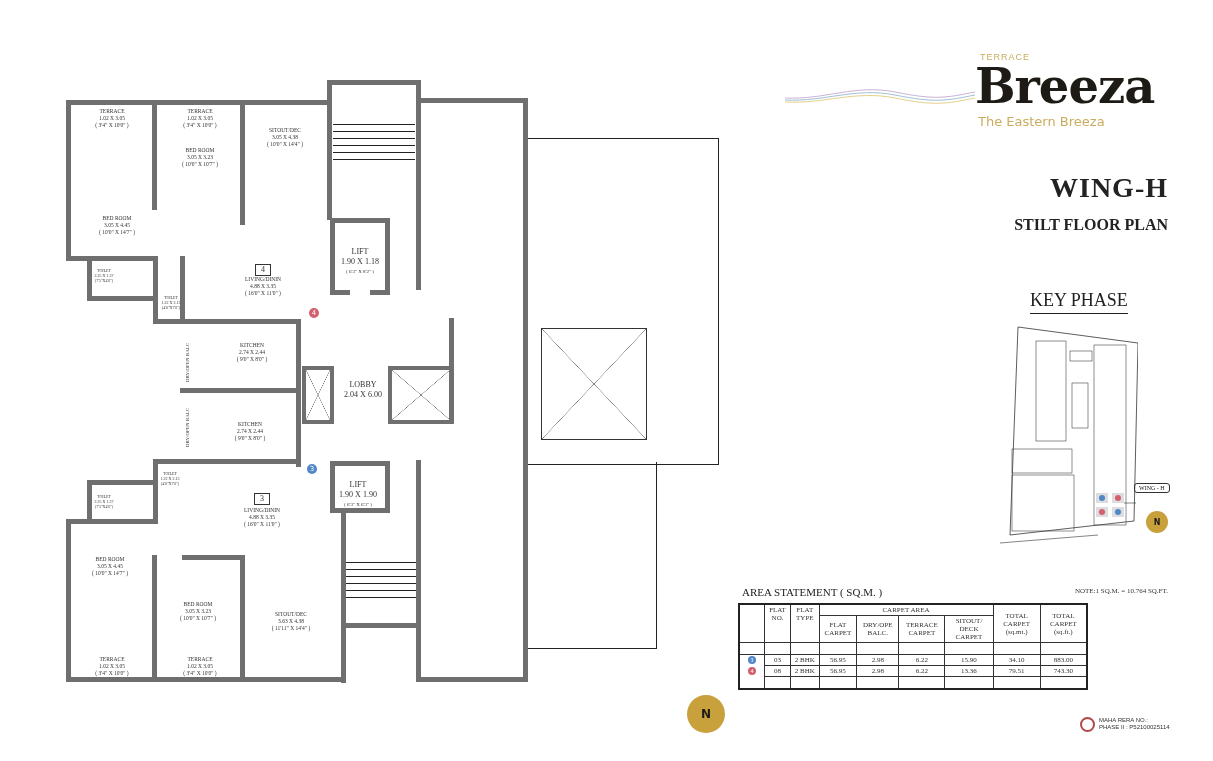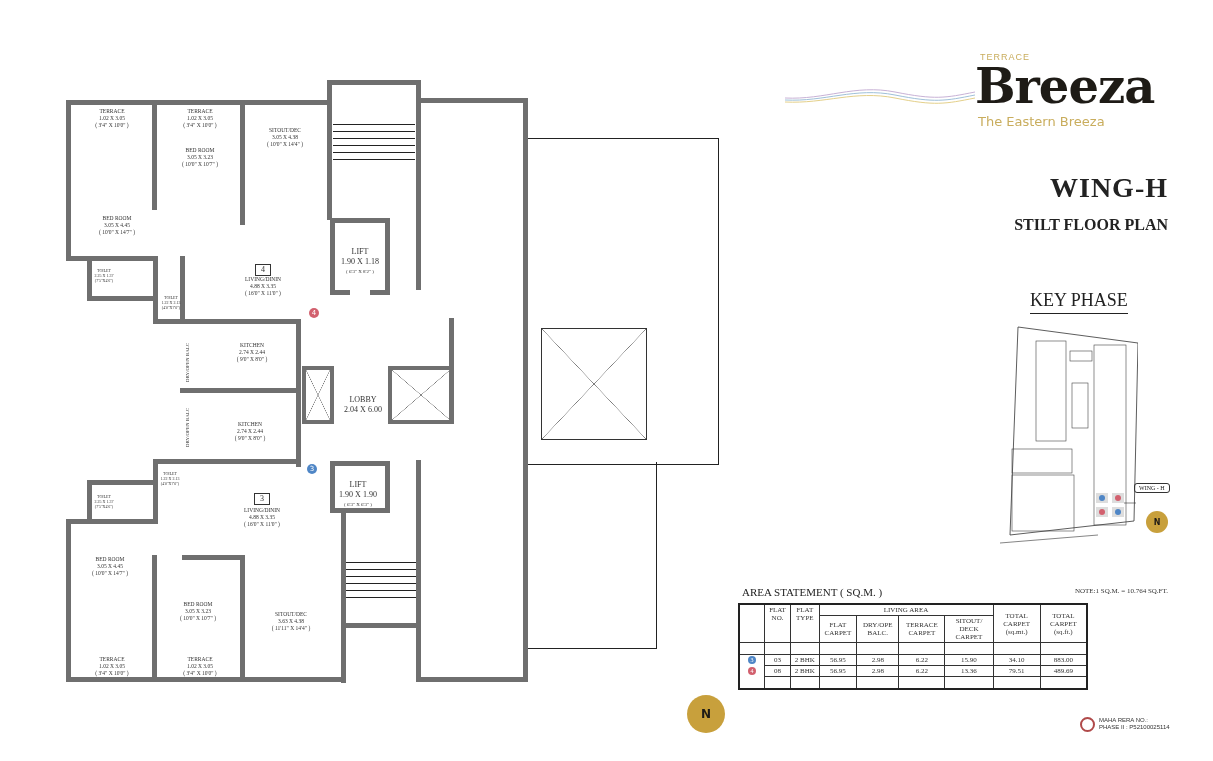--- a/index.html
+++ b/index.html
@@ -181,21 +181,21 @@
     <span class="t">( 9'0" X 8'0" )</span>
   </div>
 <div class="abs" style="left:168px;top:360px;transform:rotate(-90deg);font-size:5px;color:#333;white-space:nowrap">DRY/OPEN BALC</div>
 <div class="circ-icon" style="left:309px;top:308px;background:#d2606e">4</div>
 
 <div class="lbl big" style="left:360px;top:247px">
     <span class="t">LIFT</span>
     <span class="t">1.90 X 1.18</span>
     <span class="t" style="font-size:5px">( 6'3" X 8'2" )</span>
   </div>
-<div class="lbl big" style="left:363px;top:395px">
+<div class="lbl big" style="left:363px;top:380px">
     <span class="t">LOBBY</span>
     <span class="t">2.04 X 6.00</span>
   </div>
 <div class="lbl big" style="left:358px;top:480px">
     <span class="t">LIFT</span>
     <span class="t">1.90 X 1.90</span>
     <span class="t" style="font-size:5px">( 6'3" X 6'3" )</span>
   </div>
 
 <div class="lbl" style="left:250px;top:421px">
@@ -252,21 +252,21 @@
 </div>
 
 <div id="area-title">AREA STATEMENT ( SQ.M. )</div>
 <div id="area-note">NOTE:1 SQ.M. = 10.764 SQ.FT.</div>
 <table class="area">
   <tbody>
       <tr>
     <th rowspan="2" style="width:20px"></th>
     <th rowspan="2" style="vertical-align:top">FLAT NO.</th>
     <th rowspan="2" style="vertical-align:top">FLAT TYPE</th>
-    <th colspan="4">LIVING AREA</th>
+    <th colspan="4">CARPET AREA</th>
     <th rowspan="2">TOTAL CARPET (sq.mt.)</th>
     <th rowspan="2">TOTAL CARPET (sq.ft.)</th>
   </tr>
   <tr>
     <th>FLAT CARPET</th>
     <th>DRY/OPE BALC.</th>
     <th>TERRACE CARPET</th>
     <th>SITOUT/ DECK CARPET</th>
   </tr>
   <tr style="height:12px">
@@ -293,21 +293,21 @@
   </tr>
   <tr>
     <td style="border:none"><span class="mark" style="background:#d2606e">4</span></td>
     <td>08</td>
     <td>2 BHK</td>
     <td>56.95</td>
     <td>2.98</td>
     <td>6.22</td>
     <td>13.36</td>
     <td>79.51</td>
-    <td>489.69</td>
+    <td>743.30</td>
   </tr>
   <tr style="height:12px">
         <td style="border:none"></td>
         <td></td>
         <td></td>
         <td></td>
         <td></td>
         <td></td>
         <td></td>
         <td></td>

